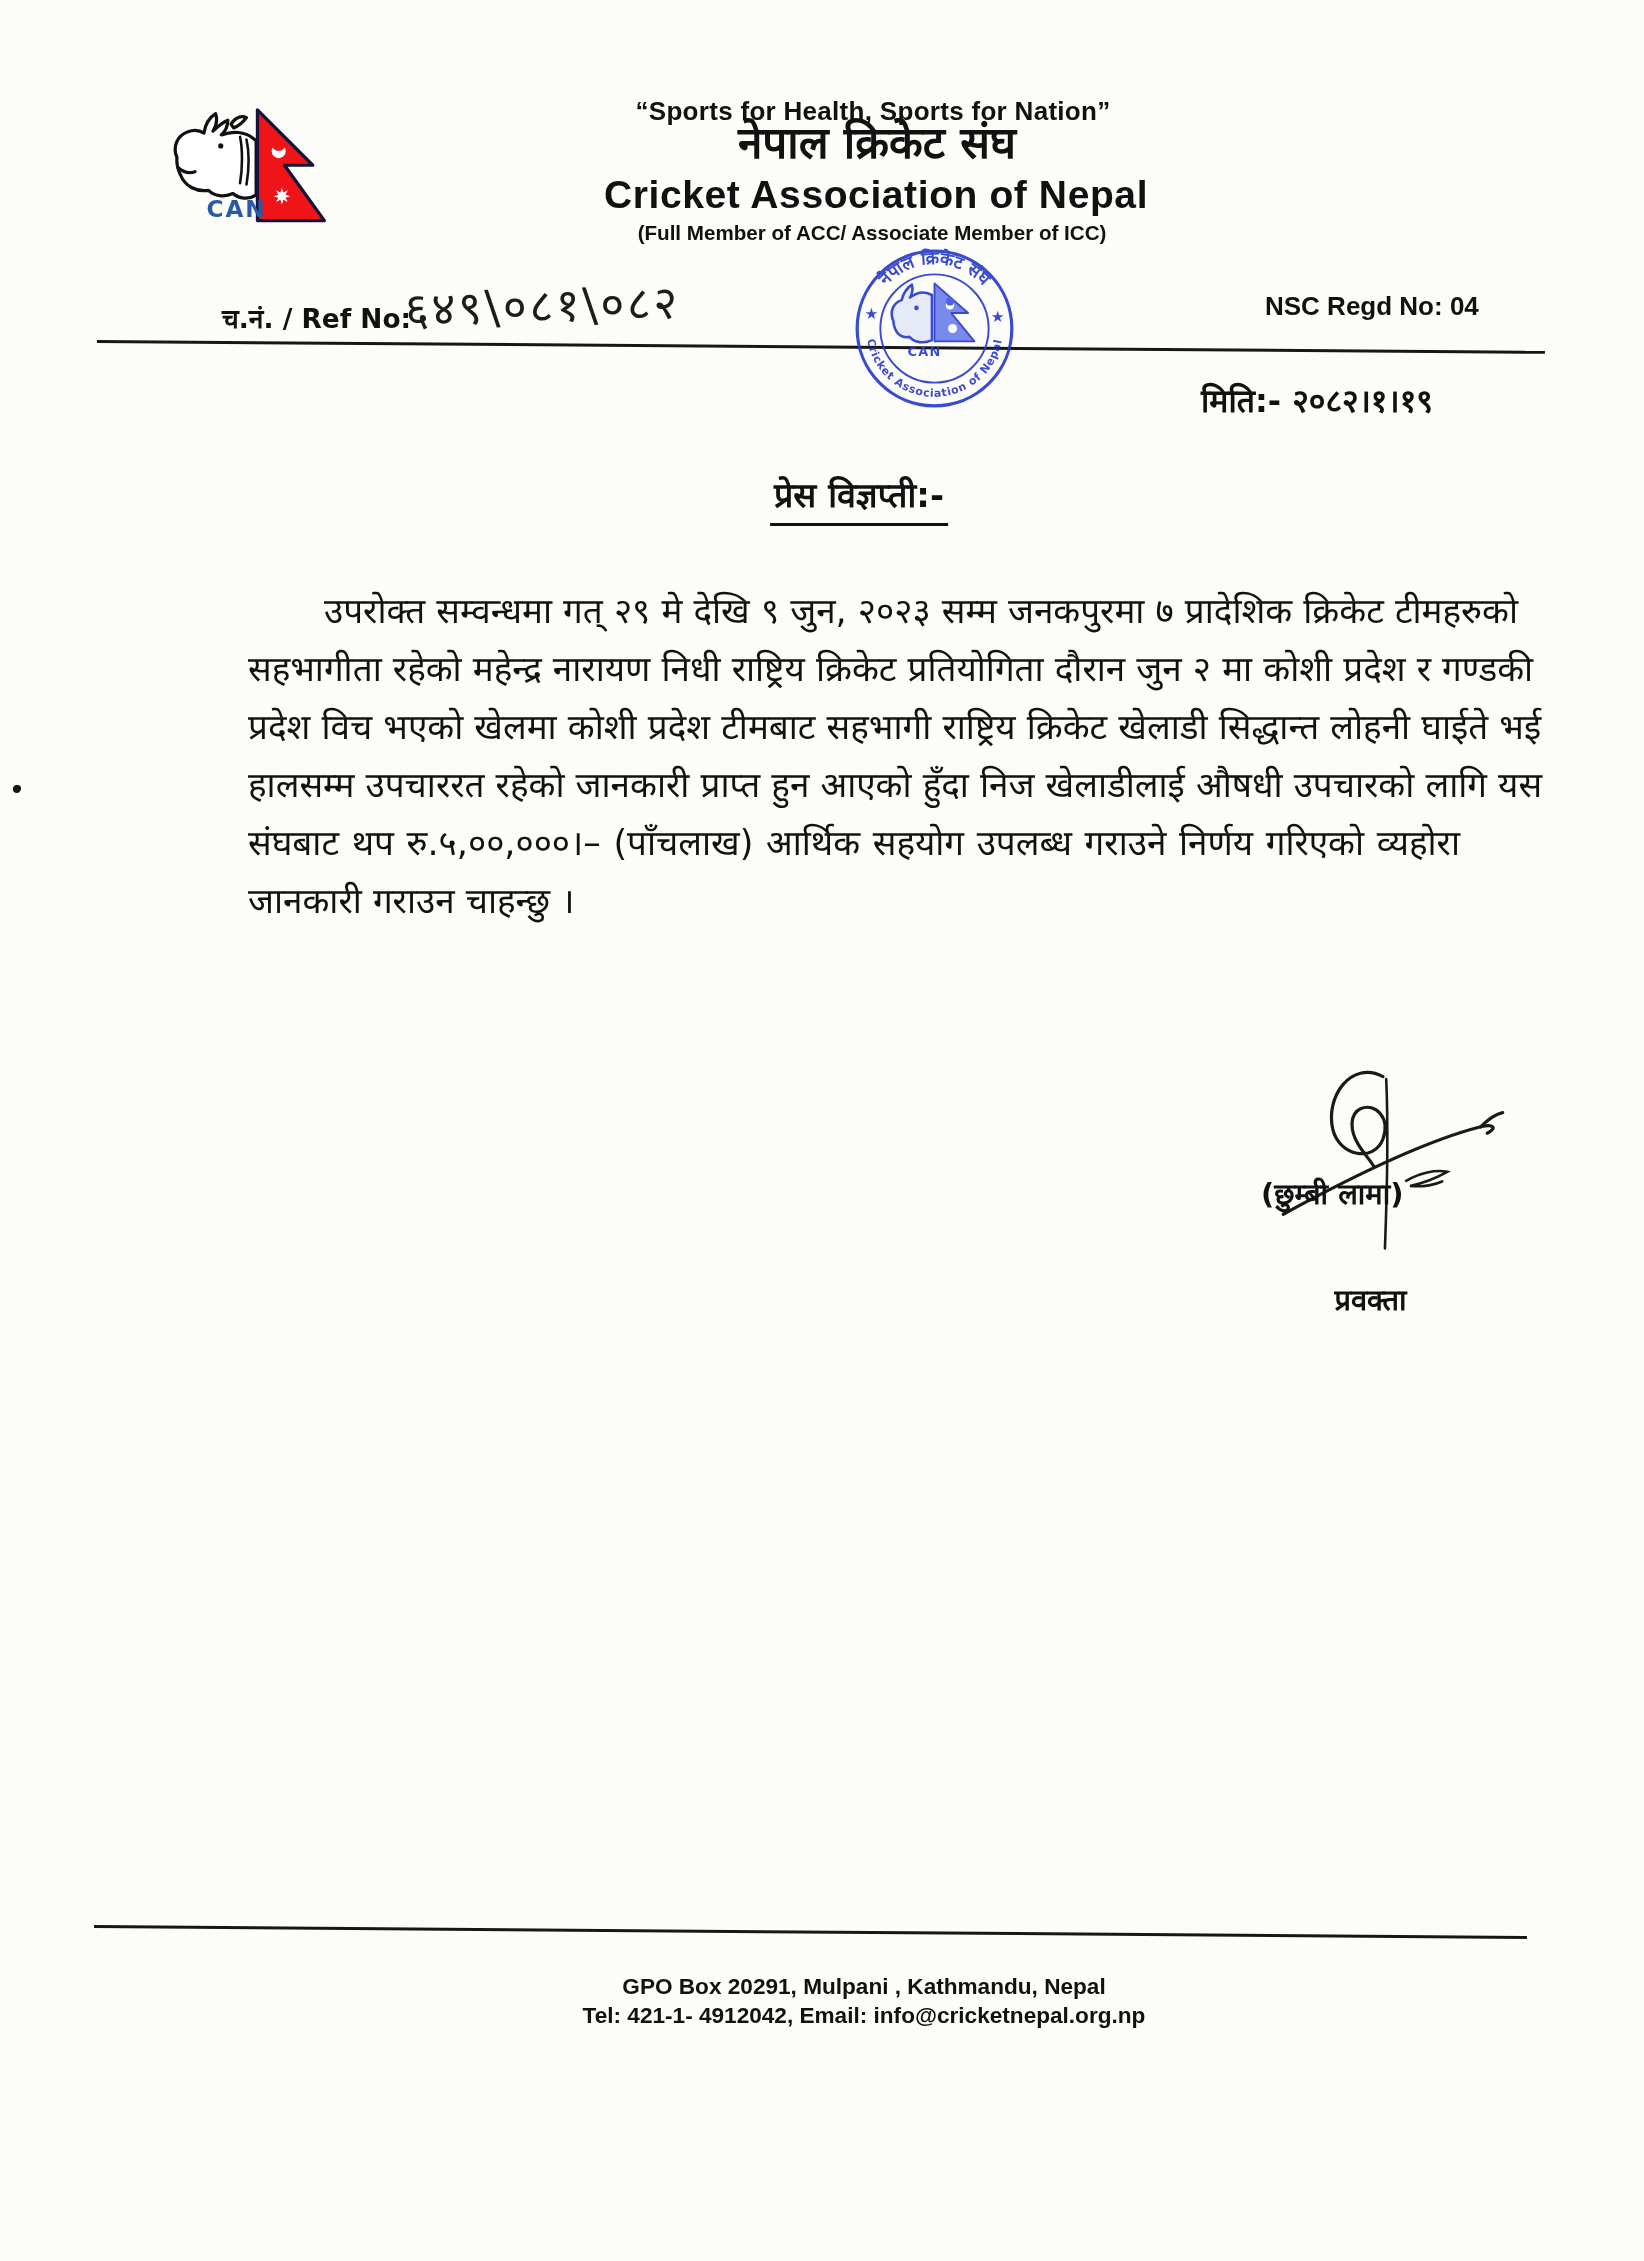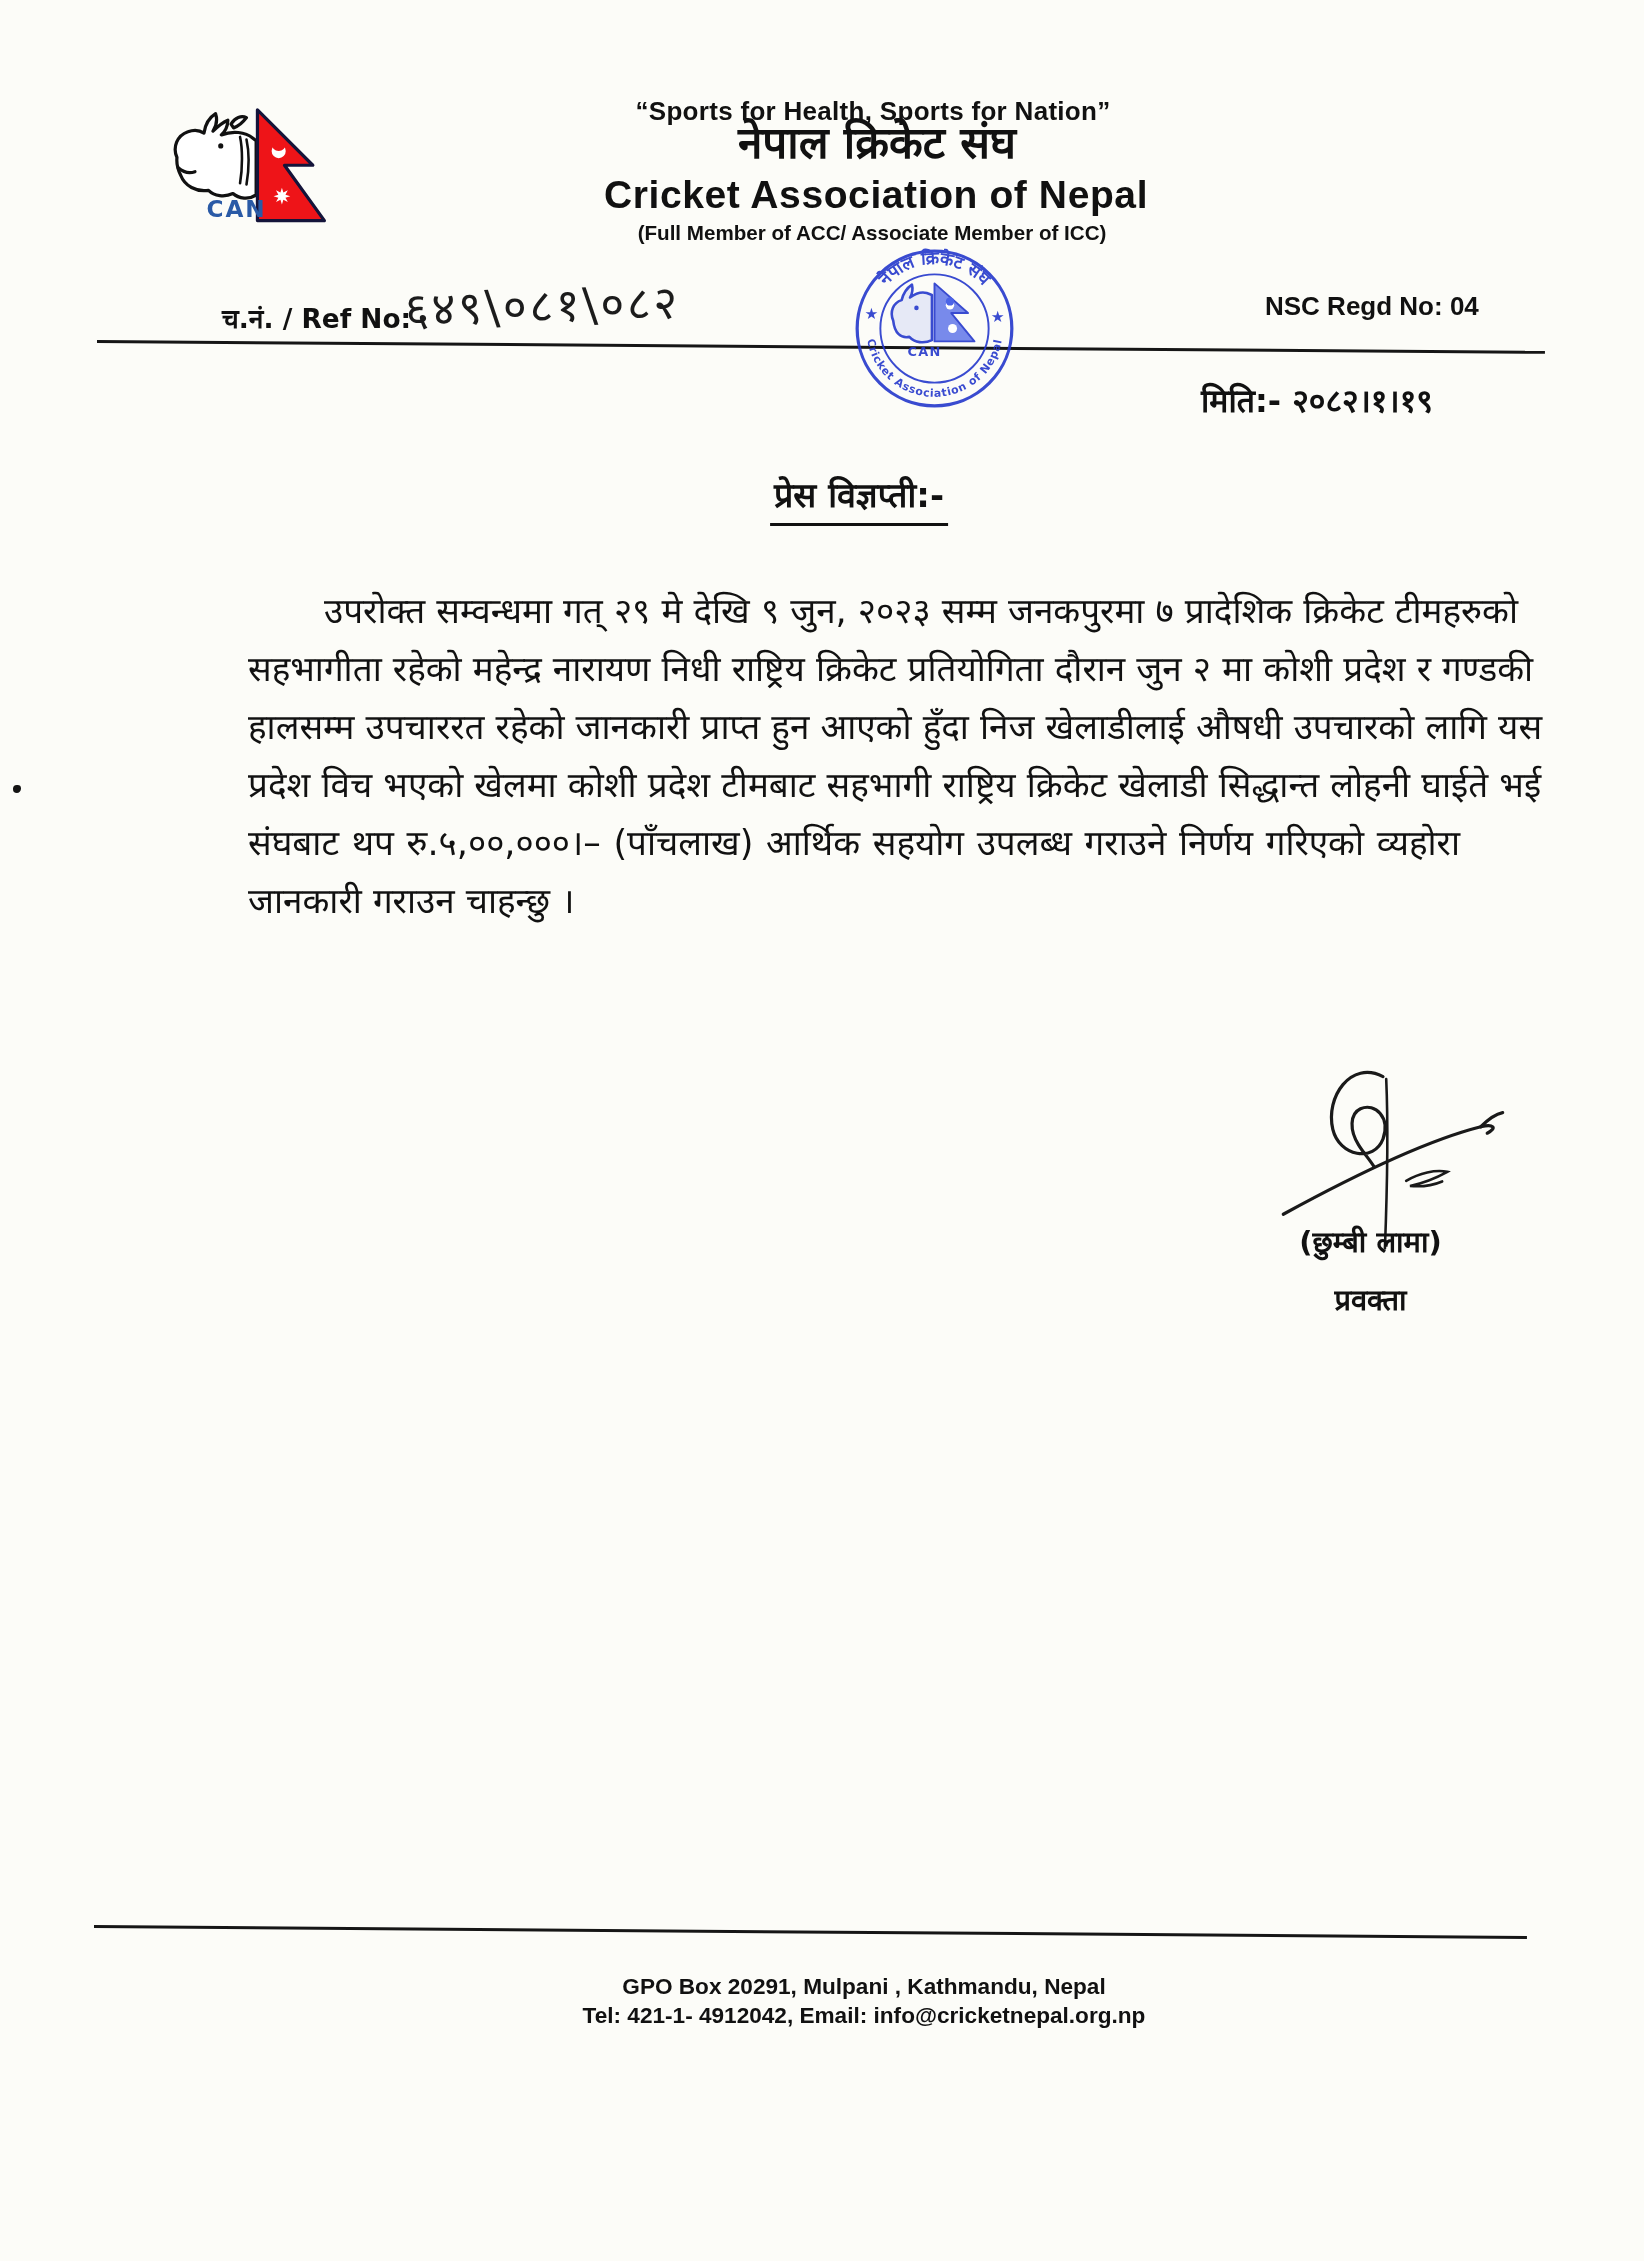--- a/index.html
+++ b/index.html
@@ -26,21 +26,21 @@
   .stamp{left:852px;top:246px;opacity:.9;}
   .nsc{left:1265px;top:291px;font-size:26px;font-weight:bold;font-family:"Liberation Sans",sans-serif;white-space:nowrap;}
   .dateline{left:1201px;top:378px;font-size:32px;font-weight:bold;white-space:nowrap;}
   .heading-wrap{top:471px;left:859px;text-align:center;}
   .heading{display:inline-block;font-size:34px;font-weight:bold;border-bottom:3.2px solid #111;padding:0 3.9px 6.4px 3.9px;}
   .body-text{left:248px;top:582px;width:1212px;font-size:35px;}
   .body-line{height:58px;line-height:58px;white-space:nowrap;text-align:justify;text-align-last:justify;}
   .body-line.first{text-indent:76px;}
   .body-line.last{text-align-last:left;}
   .sig-svg{left:1254px;top:1065px;}
-  .sig-name{left:1261px;top:1221px;width:219px;text-align:center;font-size:29px;font-weight:600;white-space:nowrap;}
+  .sig-name{left:1261px;top:1173px;width:219px;font-size:29px;font-weight:600;white-space:nowrap;}
   .sig-title{left:1261px;top:1279px;width:219px;text-align:center;font-size:29px;font-weight:600;}
   .footer-line1{left:864px;top:1974px;font-size:22.6px;font-weight:bold;font-family:"Liberation Sans",sans-serif;}
   .footer-line2{left:864px;top:2003px;font-size:22.6px;font-weight:bold;font-family:"Liberation Sans",sans-serif;}
   .speck{left:13px;top:785px;width:8.4px;height:8.4px;background:#141414;border-radius:50% 45% 55% 50%;}
 </style>
 </head>
 <body>
 
 <div class="page">
 
@@ -101,22 +101,22 @@
 
   <div class="abs dateline">मिति:- २०८२।१।१९</div>
 
   <div class="abs centered heading-wrap">
     <span class="heading">प्रेस विज्ञप्ती:-</span>
   </div>
 
   <div class="abs body-text">
     <div class="body-line first">उपरोक्त सम्वन्धमा गत् २९ मे देखि ९ जुन, २०२३ सम्म जनकपुरमा ७ प्रादेशिक क्रिकेट टीमहरुको</div>
     <div class="body-line">सहभागीता रहेको महेन्द्र नारायण निधी राष्ट्रिय क्रिकेट प्रतियोगिता दौरान जुन २ मा कोशी प्रदेश र गण्डकी</div>
+    <div class="body-line">प्रदेश विच भएको खेलमा कोशी प्रदेश टीमबाट सहभागी राष्ट्रिय क्रिकेट खेलाडी सिद्धान्त लोहनी घाईते भई</div>
     <div class="body-line">हालसम्म उपचाररत रहेको जानकारी प्राप्त हुन आएको हुँदा निज खेलाडीलाई औषधी उपचारको लागि यस</div>
-    <div class="body-line">प्रदेश विच भएको खेलमा कोशी प्रदेश टीमबाट सहभागी राष्ट्रिय क्रिकेट खेलाडी सिद्धान्त लोहनी घाईते भई</div>
     <div class="body-line">संघबाट थप रु.५,००,०००।– (पाँचलाख) आर्थिक सहयोग उपलब्ध गराउने निर्णय गरिएको व्यहोरा</div>
     <div class="body-line last">जानकारी गराउन चाहन्छु ।</div>
   </div>
 
   <div class="abs speck"></div>
 
   <svg class="abs sig-svg" width="258" height="193" viewBox="0 0 400 300">
     <g fill="none" stroke="#1a1a1a" stroke-width="5" stroke-linecap="round">
       <path d="M200 18 C150 -8 110 50 122 100 C132 142 186 152 200 115 C212 82 188 58 165 68 C148 76 148 102 162 124 C170 137 180 148 186 158"></path>
       <path d="M205 22 C208 90 207 180 203 285" stroke-width="4"></path>

